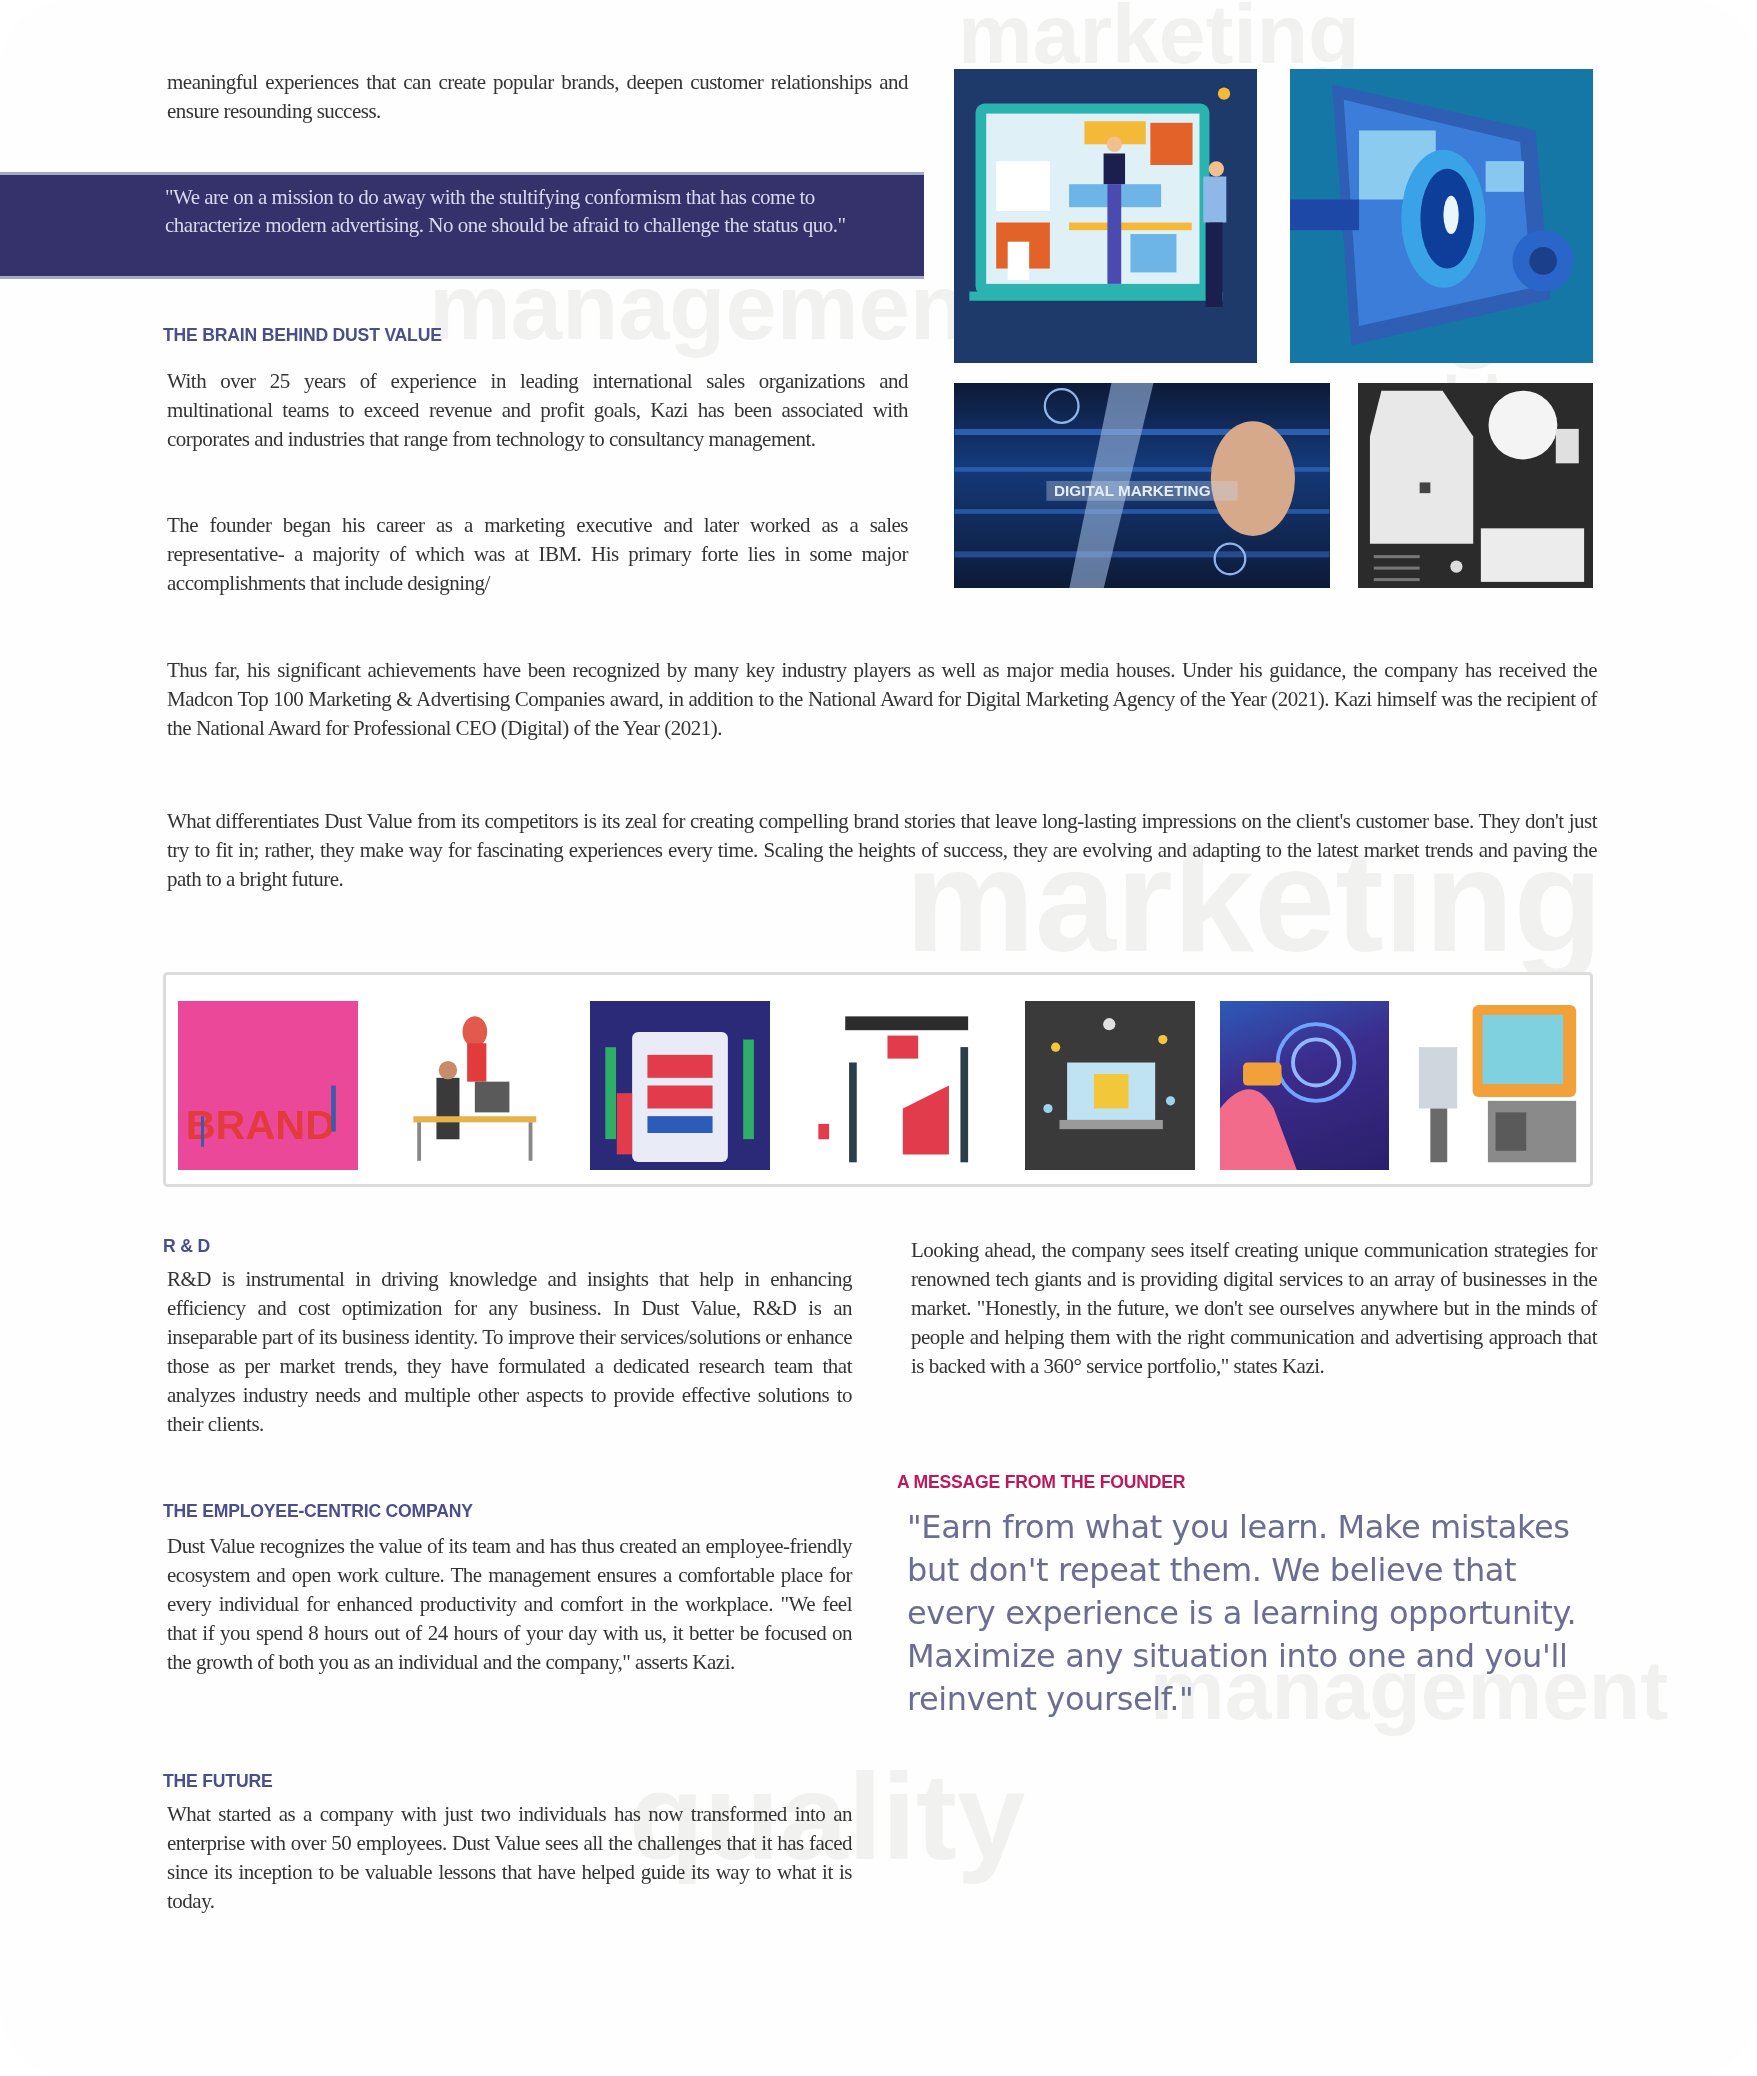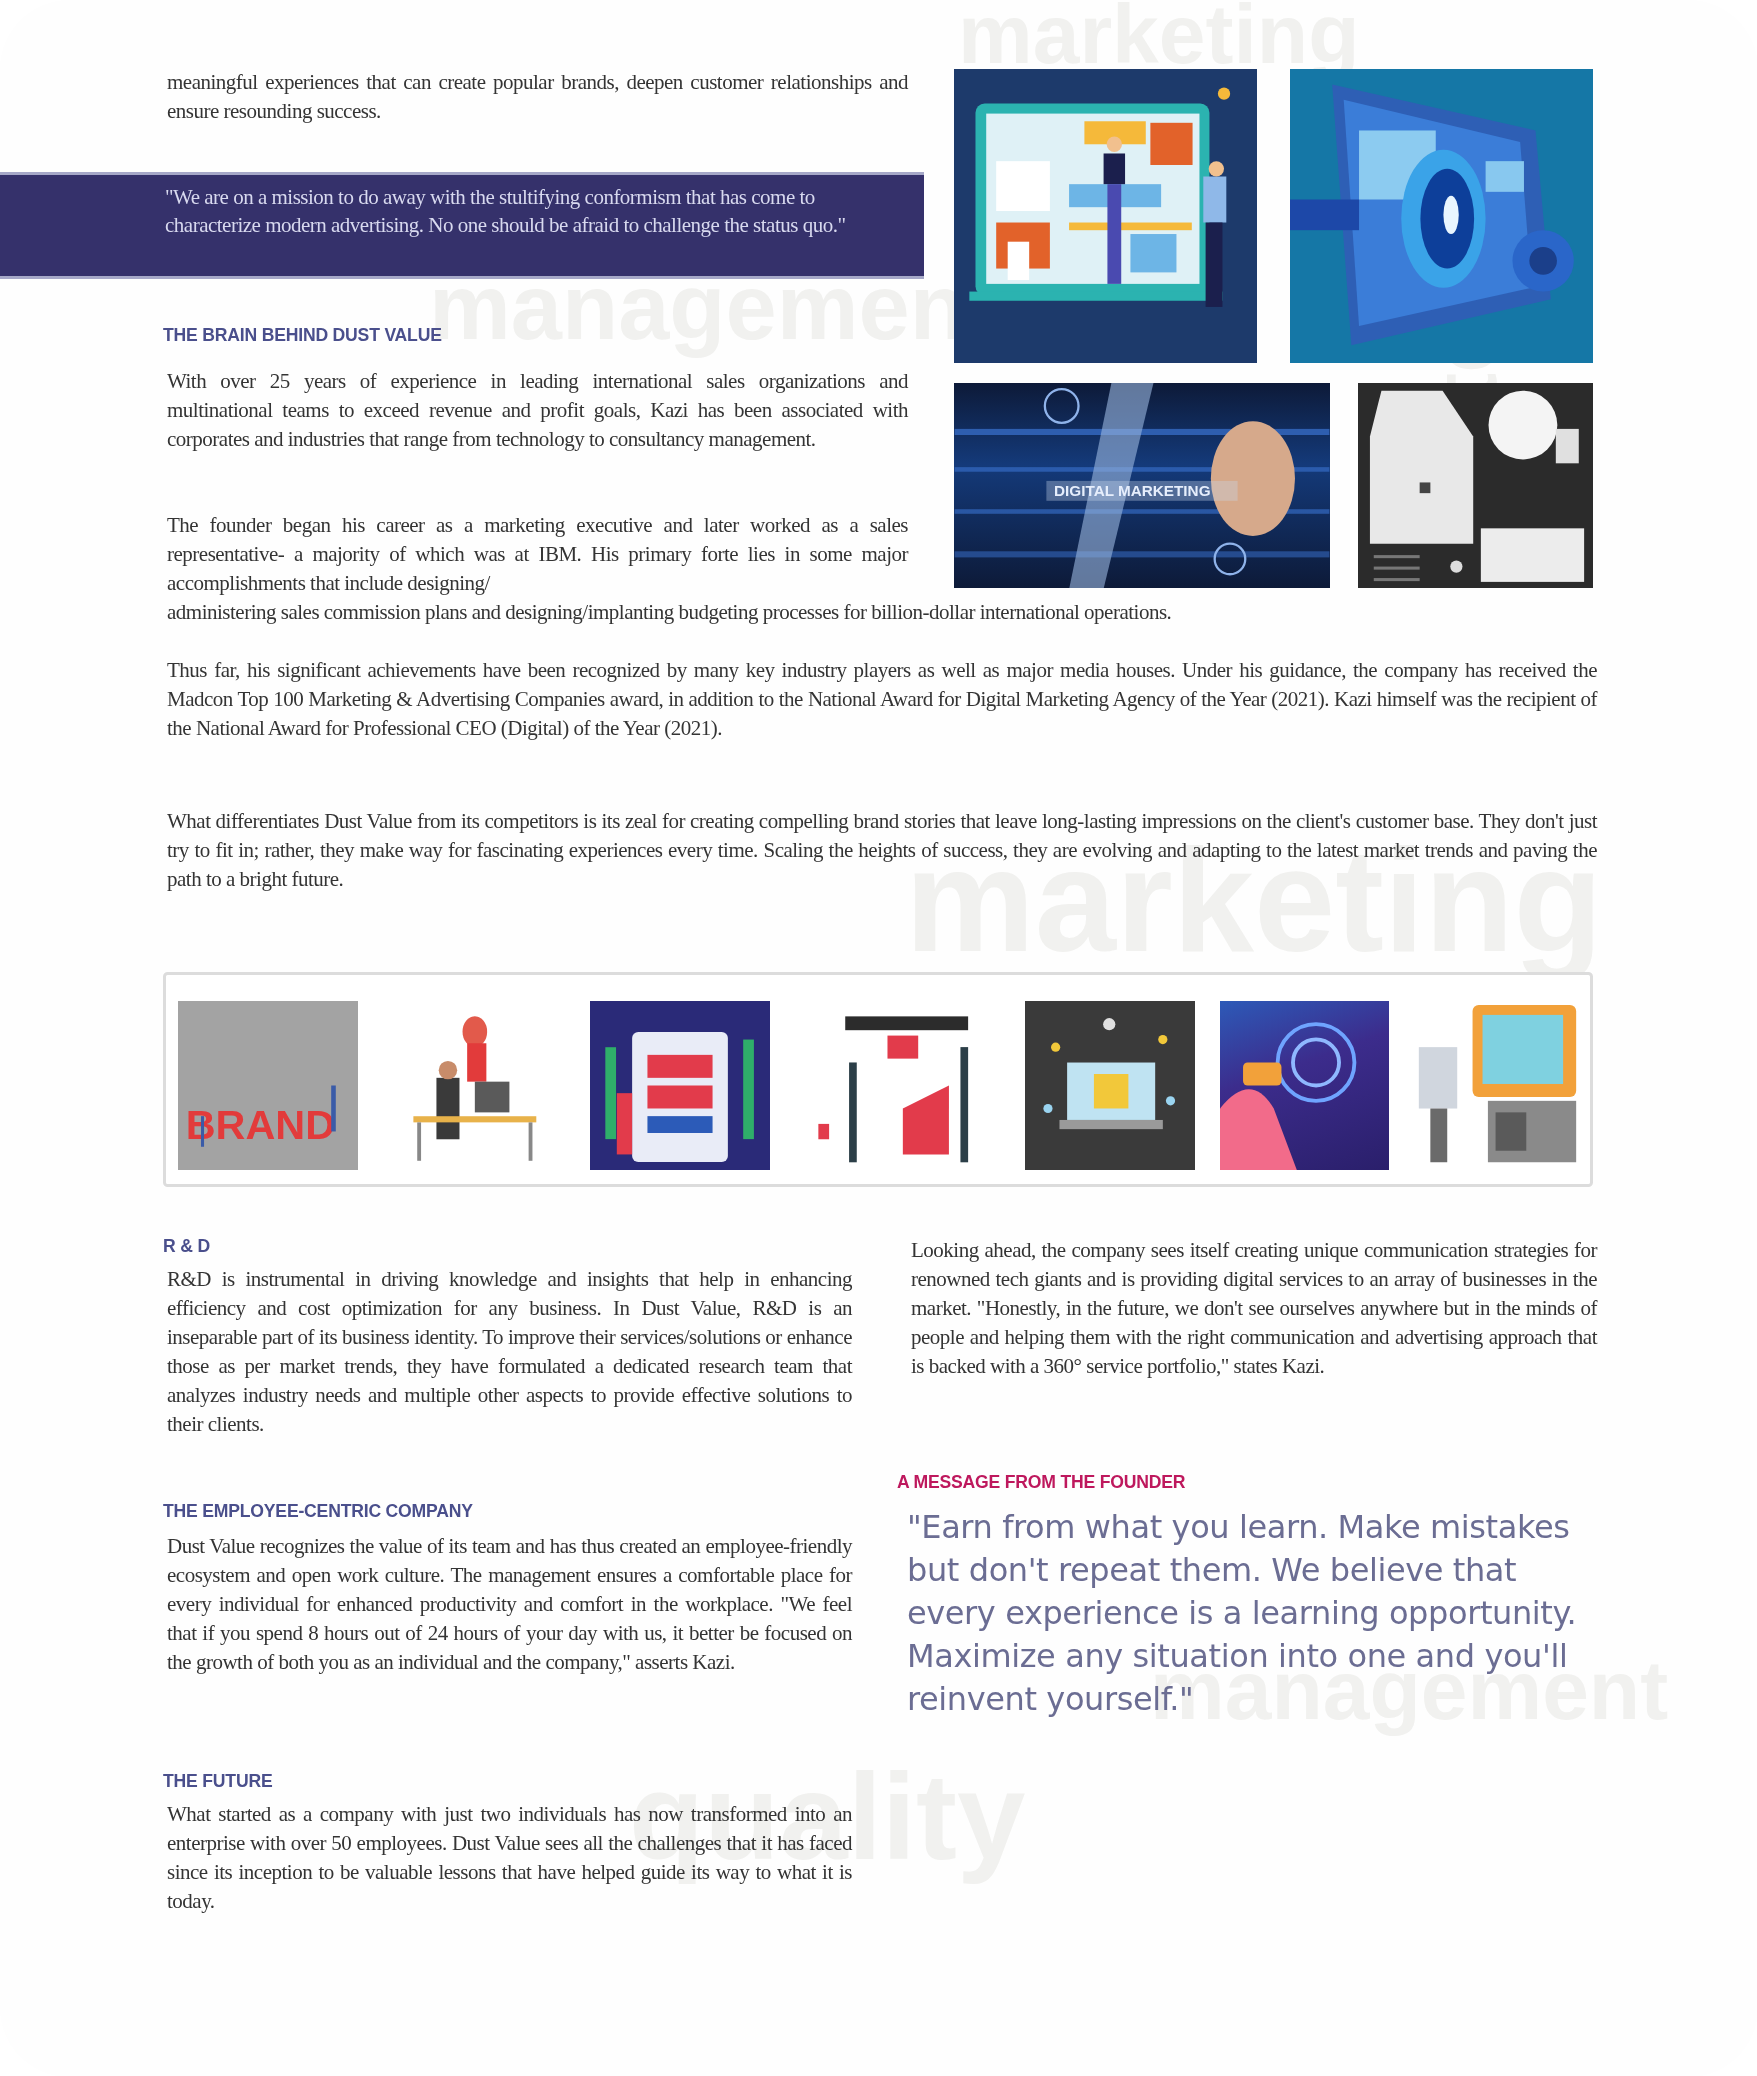--- a/index.html
+++ b/index.html
@@ -60,21 +60,20 @@
 
   <p class="body-text" style="left:163px; top:64px; width:741px;">meaningful experiences that can create popular brands, deepen customer relationships and ensure resounding success.</p>
 
   <div class="quote-box">
     <p>"We are on a mission to do away with the stultifying conformism that has come to characterize modern advertising. No one should be afraid to challenge the status quo."</p>
   </div>
 
   <h3 class="heading" style="left:163px; top:325px;text-align:center;">THE BRAIN BEHIND DUST VALUE</h3>
   <p class="body-text" style="left:163px; top:363px; width:741px;">With over 25 years of experience in leading international sales organizations and multinational teams to exceed revenue and profit goals, Kazi has been associated with corporates and industries that range from technology to consultancy management.</p>
   <p class="body-text" style="left:163px; top:507px; width:741px;">The founder began his career as a marketing executive and later worked as a sales representative- a majority of which was at IBM. His primary forte lies in some major accomplishments that include designing/</p>
-  <p class="body-text" style="left:163px; top:594px; width:1364px; text-align:left;">administering sales commission plans and designing/implanting budgeting processes for billion-dollar international operations.</p>
   <p class="body-text" style="left:163px; top:652px; width:1430px;">Thus far, his significant achievements have been recognized by many key industry players as well as major media houses. Under his guidance, the company has received the Madcon Top 100 Marketing &amp; Advertising Companies award, in addition to the National Award for Digital Marketing Agency of the Year (2021). Kazi himself was the recipient of the National Award for Professional CEO (Digital) of the Year (2021).</p>
   <p class="body-text" style="left:163px; top:803px; width:1430px;">What differentiates Dust Value from its competitors is its zeal for creating compelling brand stories that leave long-lasting impressions on the client's customer base. They don't just try to fit in; rather, they make way for fascinating experiences every time. Scaling the heights of success, they are evolving and adapting to the latest market trends and paving the path to a bright future.</p>
 
   <div class="photo" style="left:954px; top:69px; width:303px; height:294px; background:#1d3a6b;">
     <svg width="303" height="294" viewBox="0 0 395 383">
       <rect x="28" y="45" width="305" height="250" rx="12" fill="#2bb3b0"></rect>
       <rect x="42" y="58" width="278" height="222" fill="#dff1f6"></rect>
       <rect x="170" y="68" width="80" height="30" fill="#f5b93a"></rect>
       <rect x="256" y="70" width="55" height="55" fill="#e2622a"></rect>
       <rect x="55" y="120" width="70" height="65" fill="#ffffff"></rect>
@@ -129,21 +128,21 @@
       <rect x="160" y="190" width="135" height="70" fill="#ececec"></rect>
       <rect x="20" y="225" width="60" height="4" fill="#777"></rect>
       <rect x="20" y="240" width="60" height="4" fill="#777"></rect>
       <rect x="20" y="255" width="60" height="4" fill="#777"></rect>
       <circle cx="128" cy="240" r="8" fill="#ddd"></circle>
       <rect x="80" y="130" width="14" height="14" fill="#444"></rect>
     </svg>
   </div>
 
   <div class="strip">
-    <div class="tile" style="left:12.3px; width:180px; background:#a3a3a3;">
+    <div class="tile" style="left:12.3px; width:180px; background:#ec4899;">
       <svg width="180" height="169" viewBox="0 0 235 220">
         <text x="10" y="180" font-family="Liberation Sans, sans-serif" font-size="54" font-weight="bold" fill="#e23b3b">BRAND</text>
         <rect x="30" y="150" width="4" height="40" fill="#3a5ba8"></rect>
         <rect x="200" y="110" width="6" height="60" fill="#3a5ba8"></rect>
       </svg>
     </div>
     <div class="tile" style="left:232px; width:146px; background:#ffffff;">
       <svg width="146" height="169" viewBox="0 0 190 220">
         <ellipse cx="100" cy="40" rx="16" ry="20" fill="#e25a4b"></ellipse>
         <rect x="90" y="55" width="25" height="50" fill="#e23b3b"></rect>

